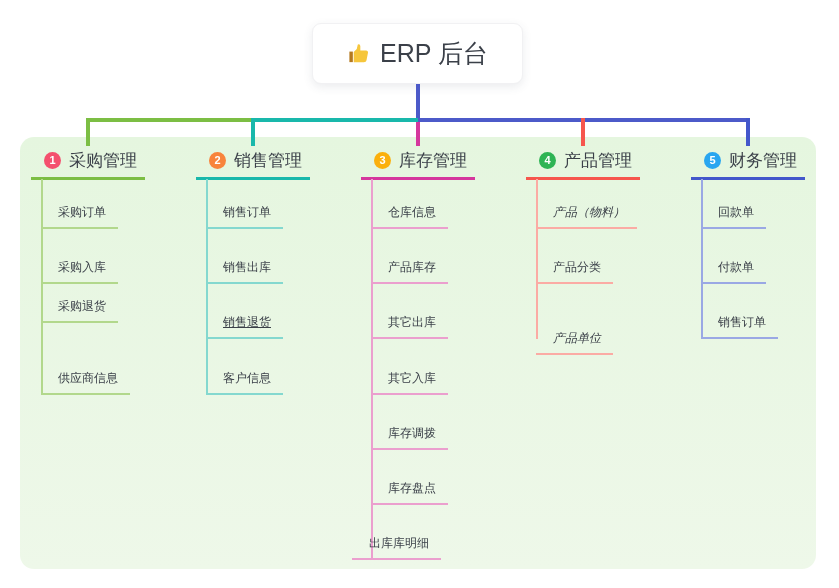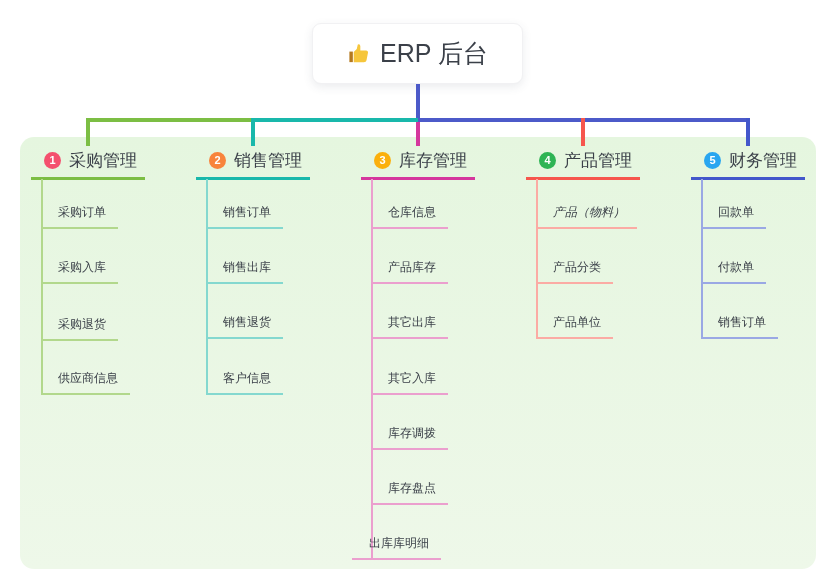--- a/index.html
+++ b/index.html
@@ -68,51 +68,51 @@
       <div class="drop" style="left: 746px; top: 118px; height: 28px; background: rgb(67, 87, 203);"></div>
     </div>
   <div id="branchLayer">
       <div class="bhead" style="left: 31px; top: 150px; width: 114px; border-bottom: 3px solid rgb(124, 190, 68);">
         <span class="badge" style="background: rgb(244, 80, 110);">1</span>
         <span>采购管理</span>
       </div>
       <div class="vline" style="left: 41px; top: 179px; height: 216px; background: rgb(178, 216, 140);"></div>
       <div class="child" style="left: 41px; top: 204px; border-bottom: 2px solid rgb(178, 216, 140);">采购订单</div>
       <div class="child" style="left: 41px; top: 259px; border-bottom: 2px solid rgb(178, 216, 140);">采购入库</div>
-      <div class="child" style="left: 41px; top: 316px; border-bottom: 2px solid rgb(178, 216, 140);">采购退货</div>
+      <div class="child" style="left: 41px; top: 298px; border-bottom: 2px solid rgb(178, 216, 140);">采购退货</div>
       <div class="child" style="left: 41px; top: 370px; border-bottom: 2px solid rgb(178, 216, 140);">供应商信息</div>
       <div class="bhead" style="left: 196px; top: 150px; width: 114px; border-bottom: 3px solid rgb(25, 184, 171);">
         <span class="badge" style="background: rgb(248, 132, 60);">2</span>
         <span>销售管理</span>
       </div>
       <div class="vline" style="left: 206px; top: 179px; height: 216px; background: rgb(132, 216, 207);"></div>
       <div class="child" style="left: 206px; top: 204px; border-bottom: 2px solid rgb(132, 216, 207);">销售订单</div>
       <div class="child" style="left: 206px; top: 259px; border-bottom: 2px solid rgb(132, 216, 207);">销售出库</div>
-      <div class="child" style="left: 206px; top: 314px; border-bottom: 2px solid rgb(132, 216, 207);">销售退货</div>
+      <div class="child" style="left: 206px; top: 314px; border-bottom: 2px solid rgb(132, 216, 207); text-decoration: underline;">销售退货</div>
       <div class="child" style="left: 206px; top: 370px; border-bottom: 2px solid rgb(132, 216, 207);">客户信息</div>
       <div class="bhead" style="left: 361px; top: 150px; width: 114px; border-bottom: 3px solid rgb(213, 55, 157);">
         <span class="badge" style="background: rgb(251, 176, 13);">3</span>
         <span>库存管理</span>
       </div>
       <div class="vline" style="left: 371px; top: 179px; height: 381px; background: rgb(235, 159, 206);"></div>
       <div class="child" style="left: 371px; top: 204px; border-bottom: 2px solid rgb(235, 159, 206);">仓库信息</div>
       <div class="child" style="left: 371px; top: 259px; border-bottom: 2px solid rgb(235, 159, 206);">产品库存</div>
       <div class="child" style="left: 371px; top: 314px; border-bottom: 2px solid rgb(235, 159, 206);">其它出库</div>
       <div class="child" style="left: 371px; top: 370px; border-bottom: 2px solid rgb(235, 159, 206);">其它入库</div>
       <div class="child" style="left: 371px; top: 425px; border-bottom: 2px solid rgb(235, 159, 206);">库存调拨</div>
       <div class="child" style="left: 371px; top: 480px; border-bottom: 2px solid rgb(235, 159, 206);">库存盘点</div>
       <div class="child" style="left: 352px; top: 535px; border-bottom: 2px solid rgb(235, 159, 206);">出库库明细</div>
       <div class="bhead" style="left: 526px; top: 150px; width: 114px; border-bottom: 3px solid rgb(246, 86, 77);">
         <span class="badge" style="background: rgb(46, 180, 84);">4</span>
         <span>产品管理</span>
       </div>
       <div class="vline" style="left: 536px; top: 179px; height: 160px; background: rgb(251, 171, 164);"></div>
       <div class="child" style="left: 536px; top: 204px; border-bottom: 2px solid rgb(251, 171, 164); font-style: italic;">产品（物料）</div>
       <div class="child" style="left: 536px; top: 259px; border-bottom: 2px solid rgb(251, 171, 164);">产品分类</div>
-      <div class="child" style="left: 536px; top: 314px; border-bottom: 2px solid rgb(251, 171, 164);">产品单位</div>
+      <div class="child" style="left: 536px; top: 330px; border-bottom: 2px solid rgb(251, 171, 164); font-style: italic;">产品单位</div>
       <div class="bhead" style="left: 691px; top: 150px; width: 114px; border-bottom: 3px solid rgb(67, 87, 203);">
         <span class="badge" style="background: rgb(41, 166, 240);">5</span>
         <span>财务管理</span>
       </div>
       <div class="vline" style="left: 701px; top: 179px; height: 160px; background: rgb(154, 168, 228);"></div>
       <div class="child" style="left: 701px; top: 204px; border-bottom: 2px solid rgb(154, 168, 228);">回款单</div>
       <div class="child" style="left: 701px; top: 259px; border-bottom: 2px solid rgb(154, 168, 228);">付款单</div>
       <div class="child" style="left: 701px; top: 314px; border-bottom: 2px solid rgb(154, 168, 228);">销售订单</div>
     </div>
 </div>

